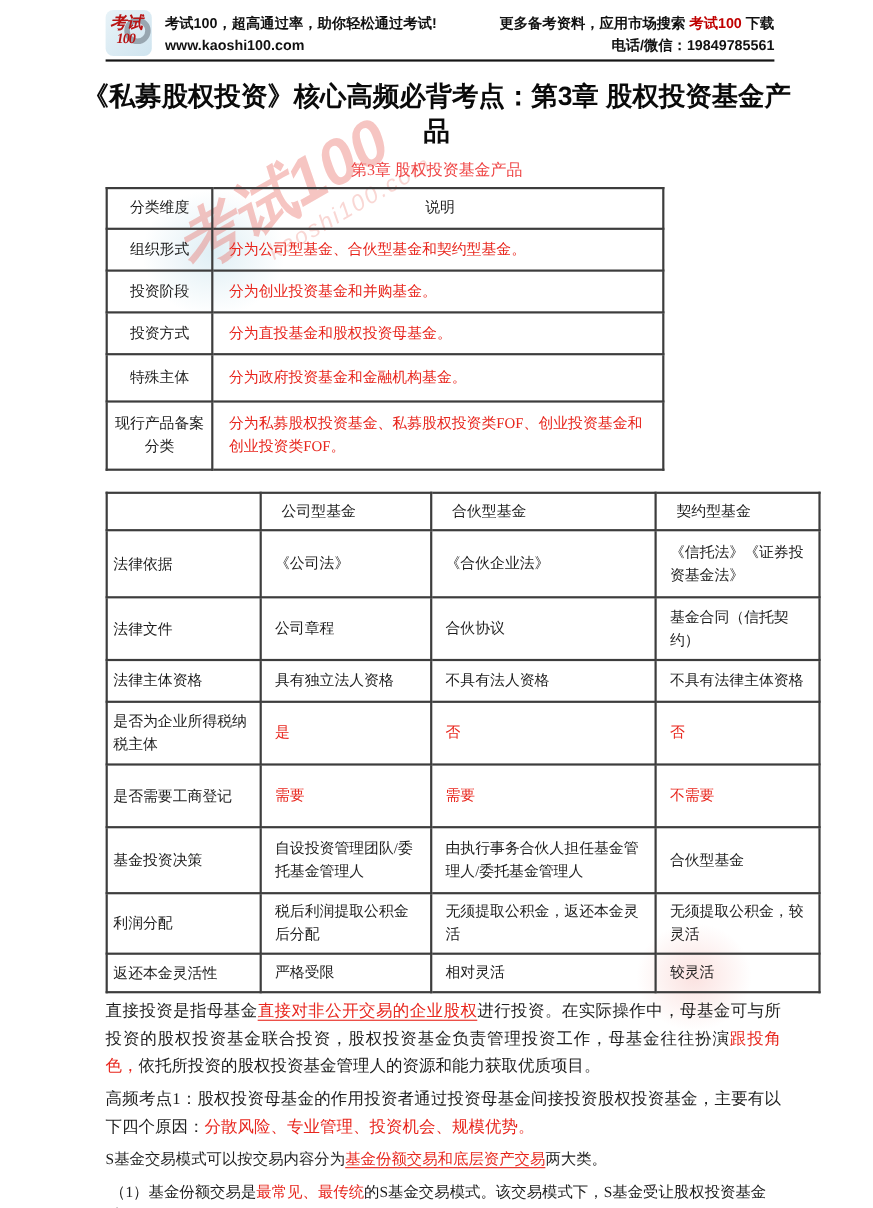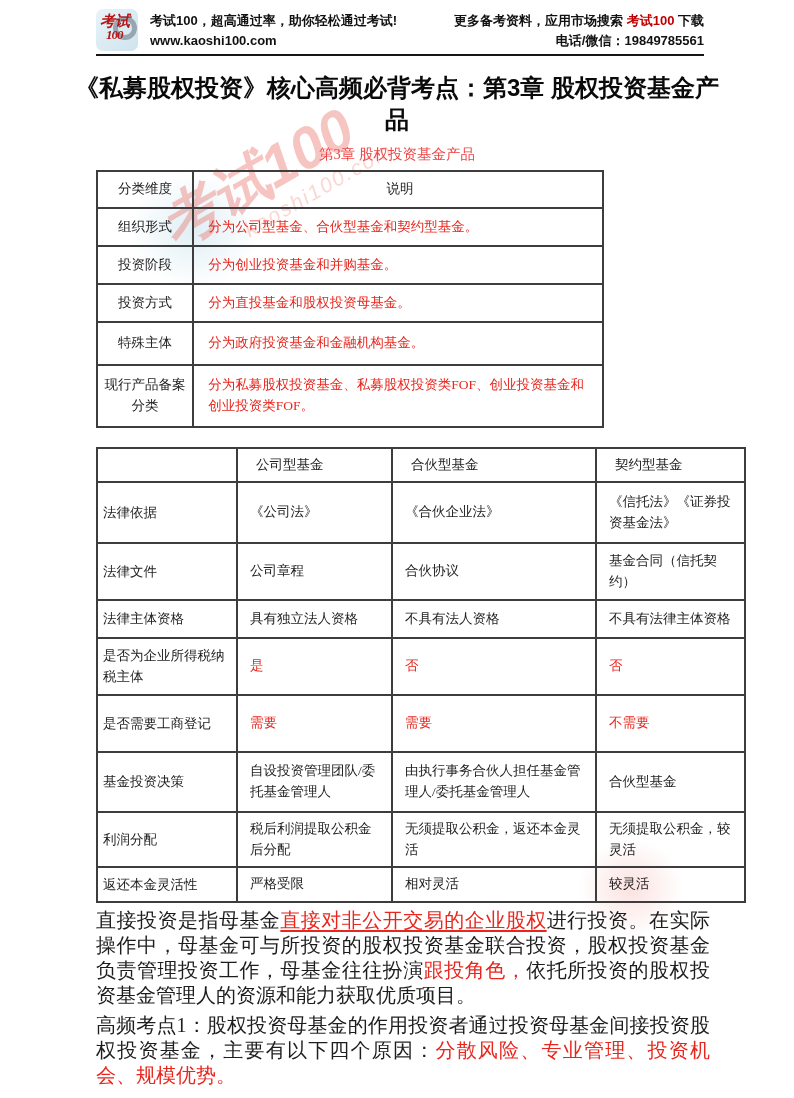--- a/index.html
+++ b/index.html
@@ -111,21 +111,21 @@
   .t2 .rE { height: 57px; }
   .t2 .rF { height: 60px; }
   .t2 .rG { height: 55px; }
   .t2 .rH { height: 35px; }
 
   .red { color: #e8261d; }
   .red-u { color: #e8261d; text-decoration: underline; text-underline-offset: 3px; }
 
   
   .paras { margin: 5px 0 0 96px; width: 614px; }
-  .p15 { margin: 0; font-size: 20px; line-height: 25px; text-align: justify; }
+  .p15 { margin: 0; font-size: 15px; line-height: 25px; text-align: justify; }
   .p15 + .p15 { margin-top: 5px; }
   .p14 { margin: 6px 0 0 0; font-size: 14px; line-height: 21px; }
   .p14.indent { margin-top: 9px; padding-left: 4px; }
 </style>
 </head>
 <body>
 
 <div class="page">
 
   <div class="wm wm-blue"></div>
@@ -243,16 +243,17 @@
         <td class="d1">严格受限</td>
         <td class="d2">相对灵活</td>
         <td class="d3">较灵活</td>
       </tr>
     </tbody>
       </table>
 
     <div class="paras">
       <p class="p15"><span>直接投资是指母基金</span><span class="red-u">直接对非公开交易的企业股权</span><span>进行投资。在实际操作中，母基金可与所投资的股权投资基金联合投资，股权投资基金负责管理投资工作，母基金往往扮演</span><span class="red">跟投角色，</span><span>依托所投资的股权投资基金管理人的资源和能力获取优质项目。</span></p>
       <p class="p15"><span>高频考点1：股权投资母基金的作用投资者通过投资母基金间接投资股权投资基金，主要有以下四个原因：</span><span class="red">分散风险、专业管理、投资机会、规模优势。</span></p>
+      <p class="p14"><span>S基金交易模式可以按交易内容分为</span><span class="red-u">基金份额交易和底层资产交易</span><span>两大类。</span></p>
       <p class="p14 indent"><span>（1）基金份额交易是</span><span class="red">最常见、最传统</span><span>的S基金交易模式。该交易模式下，S基金受让股权投资基金中</span></p>
     </div>
   </div>
 </div>
 
 </body></html>

